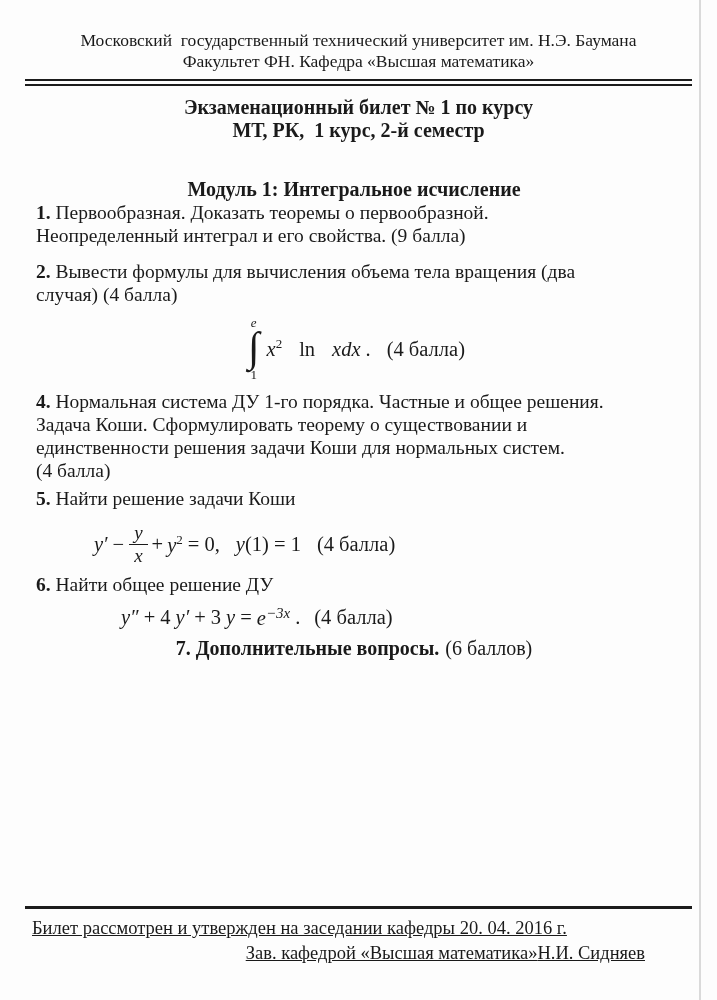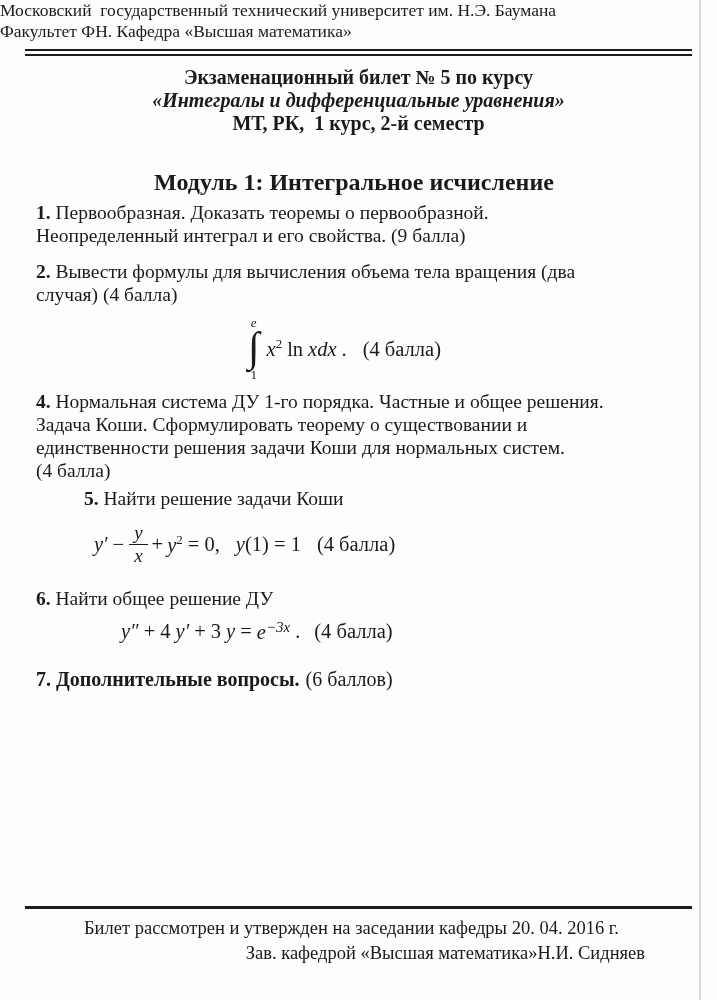--- a/index.html
+++ b/index.html
@@ -5,60 +5,60 @@
   html,body { margin:0; padding:0; background:#ffffff; }
   .page {
     position:relative; width:717px; height:1000px; overflow:hidden;
     background:#fdfdfd; color:#1a1a1a;
     font-family:"Liberation Serif", serif;
   }
   .edge-line { position:absolute; left:699px; top:0; bottom:0; width:2px; background:#dadada; }
 
   .bindtxt { white-space:pre-wrap; }
 
-  .header { font-size:17.5px; line-height:21px; }
+  .header { padding-top:30px; text-align:center; font-size:17.5px; line-height:21px; }
   .header span { display:block; }
 
   .rule-double { margin:7px 25px 0 25px; height:3px;
     border-top:2px solid #1c1c1c; border-bottom:2px solid #1c1c1c; }
 
   .title { margin-top:10px; text-align:center; font-weight:bold; font-size:20px; line-height:23px; }
   .title span { display:block; }
   .title .t2 { font-style:italic; }
 
   .content { padding:0 45px 0 36px; }
 
-  .mod-heading { margin:0; text-align:center; font-weight:bold; font-size:24px; line-height:23px; }
+  .mod-heading { margin:0; text-align:center; font-weight:bold; font-size:20px; line-height:23px; }
   #mod1-heading { margin-top:36px; }
   #mod2-heading { margin-top:42px; }
 
   .item { margin:0; font-size:19.5px; line-height:23px; }
   .item b { font-weight:bold; }
-  #q1 { margin-top:7px; }
+  #q1 { }
   #q2 { margin-top:13px; }
   #q3 { margin-top:11px; }
   #q4 { margin-top:9px; }
-  #q5 { margin-top:5px;margin-left:48px; }
-  #q6 { margin-top:21px; }
-  #q7 { margin-top:24px; font-size:20px; }
+  #q5 { margin-top:5px; }
+  #q6 { margin-top:7px; }
+  #q7 { margin-top:7px; text-align:center; font-size:20px; }
   #q7 .pts { margin-left:6px; }
 
   .formula { display:flex; align-items:center; font-size:20.5px; }
   .formula i { font-style:italic; }
   .pts { font-style:normal; }
 
   
   .formula-integral { margin:10px 0 0 212px; }
   .int-limits { display:inline-flex; flex-direction:column; align-items:center; line-height:1; }
   .lim-top { font-size:13px; font-style:italic; line-height:1; }
   .lim-bot { font-size:13px; line-height:1; margin-top:1px; }
   .int-glyph { font-size:42px; line-height:0.9; font-style:normal; }
   .int-body { margin-left:7px; }
   .int-body sup { font-size:13px; }
-  .int-body .op { margin:0 5px; }
+  .int-body .op { margin:0 17px; }
   .dot { margin-left:5px; }
   .formula-integral .pts { margin-left:16px; }
 
   
   .formula-cauchy { margin:12px 0 0 58px; }
   .formula-cauchy .minus { margin:0 5px; }
   .frac { display:inline-flex; flex-direction:column; align-items:center; font-size:19px; line-height:1.15; }
   .frac .num { border-bottom:1.5px solid #1a1a1a; padding:0 5px; font-style:italic; }
   .frac .den { font-style:italic; }
   .formula-cauchy .plus { margin:0 4px; }
@@ -69,39 +69,38 @@
 
   
   .formula-ode { margin:9px 0 0 85px; }
   .formula-ode .op { margin:0 5px; }
   .e-sup { font-size:15px; font-style:italic; vertical-align:7px; }
   .formula-ode .pts { margin-left:14px; }
 
   
   .footer { position:absolute; left:0; right:0; top:906px; }
   .footer-rule { margin:0 25px; height:3px; background:#1c1c1c; }
-  .footer-text { padding:7px 72px 0 84px; font-size:18.5px; line-height:25px; }
+  .footer-text { padding:7px 72px 0 32px; font-size:18.5px; line-height:25px;text-decoration:underline; }
   .footer-row2 { display:flex; justify-content:flex-end; }
 </style>
 </head>
 <body>
 
 <div class="page">
   <div class="edge-line"></div>
 
   <div class="header">
     <span class="bindtxt">Московский  государственный технический университет им. Н.Э. Баумана</span>
     <span class="bindtxt">Факультет ФН. Кафедра «Высшая математика»</span>
   </div>
 
   <div class="rule-double"></div>
 
   <div class="title">
-    <span class="bindtxt">Экзаменационный билет № 5 по курсу</span>
-    <span class="t2 bindtxt">«Интегралы и дифференциальные уравнения»</span>
+    <span class="bindtxt">Экзаменационный билет № 1 по курсу</span>
     <span class="bindtxt">МТ, РК,  1 курс, 2-й семестр</span>
   </div>
 
   <div class="content">
 
     <p class="mod-heading" id="mod1-heading">Модуль 1: Интегральное исчисление</p>
 
     <p class="item" id="q1"><b>1.</b>
       <span>Первообразная. Доказать теоремы о первообразной.</span><br><span>Неопределенный интеграл и его свойства. (9 балла)</span></p>
 

